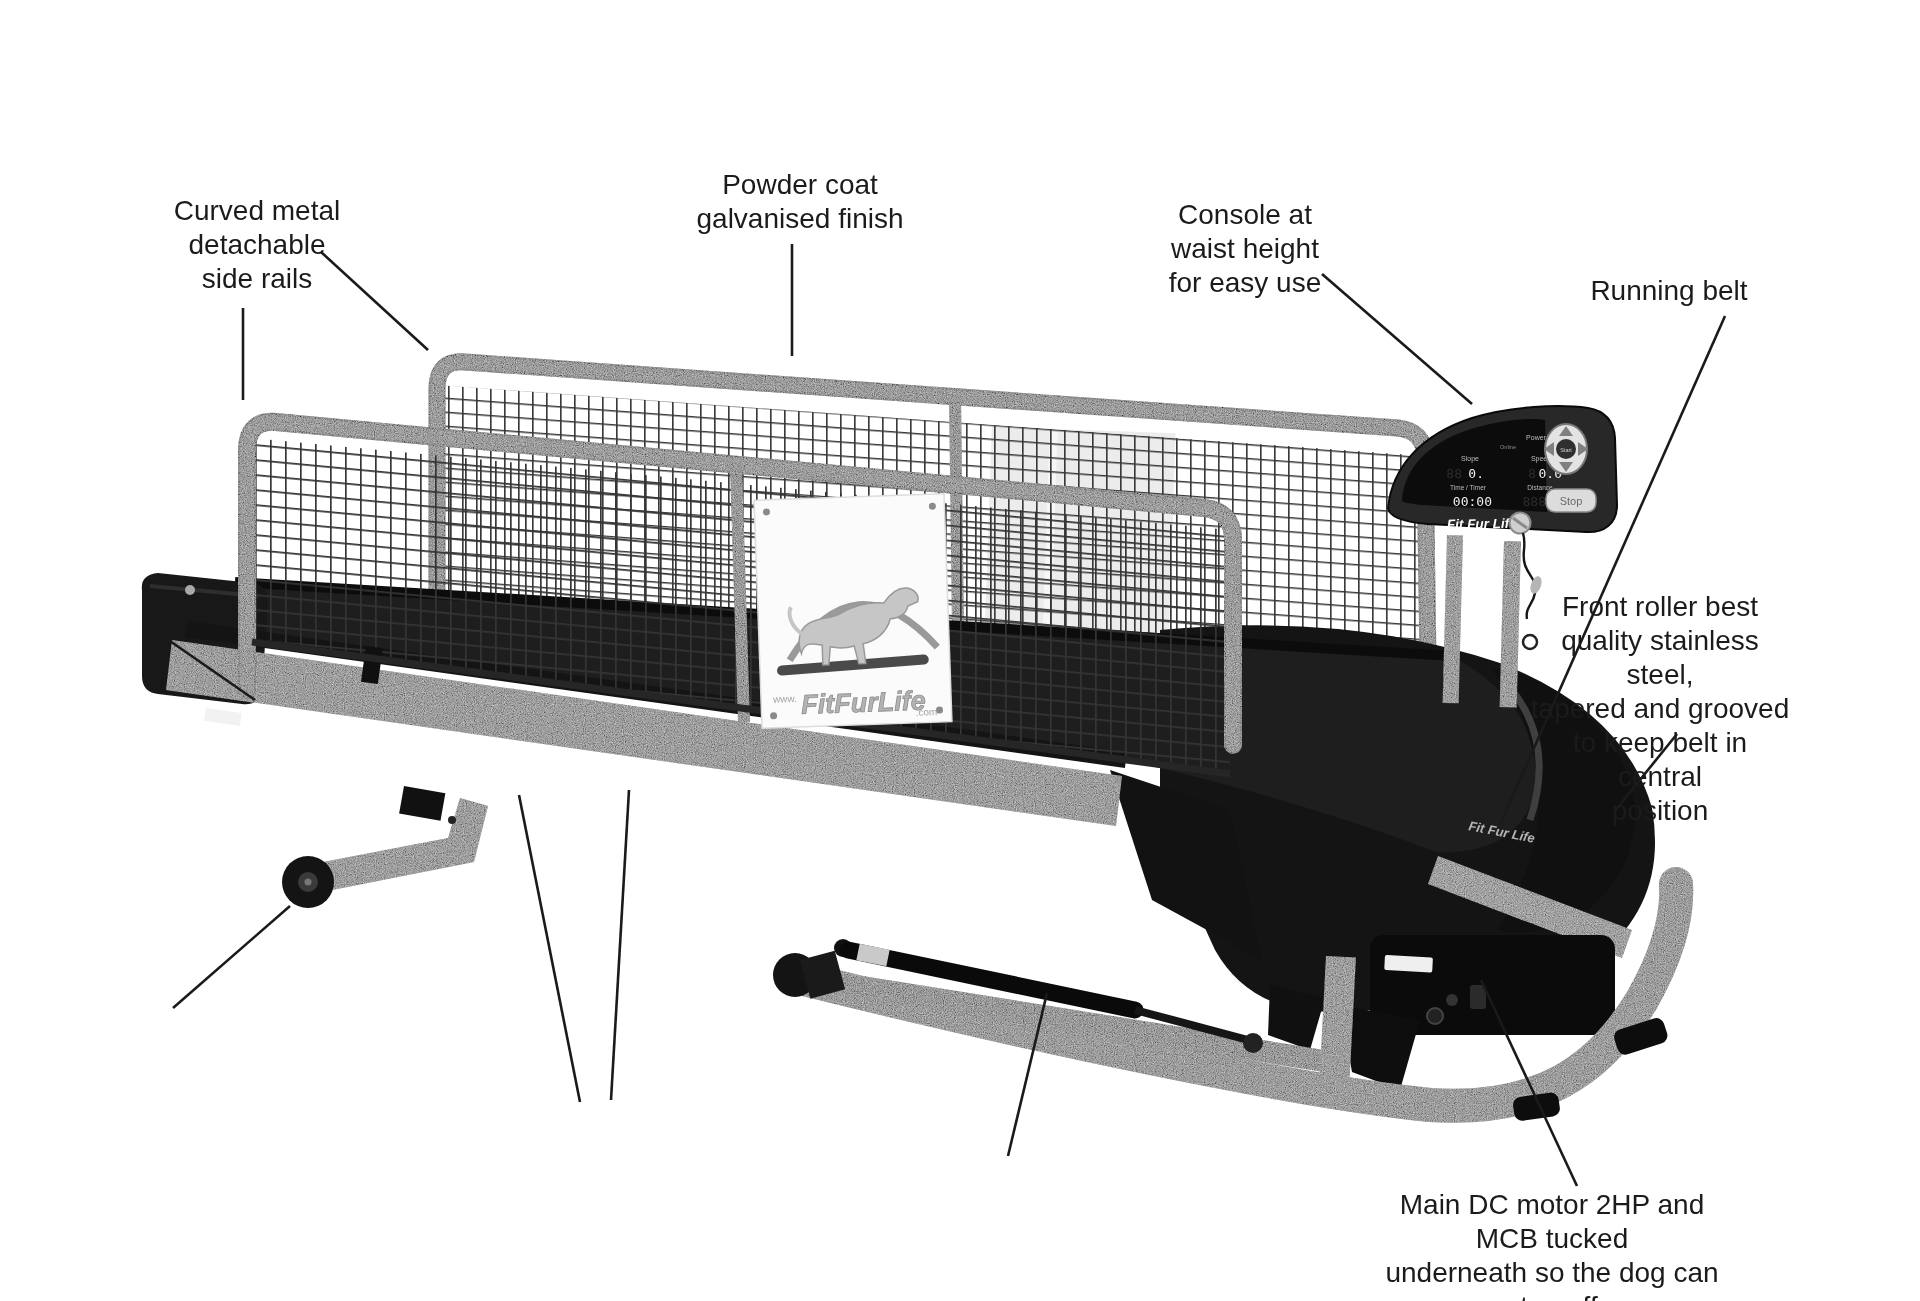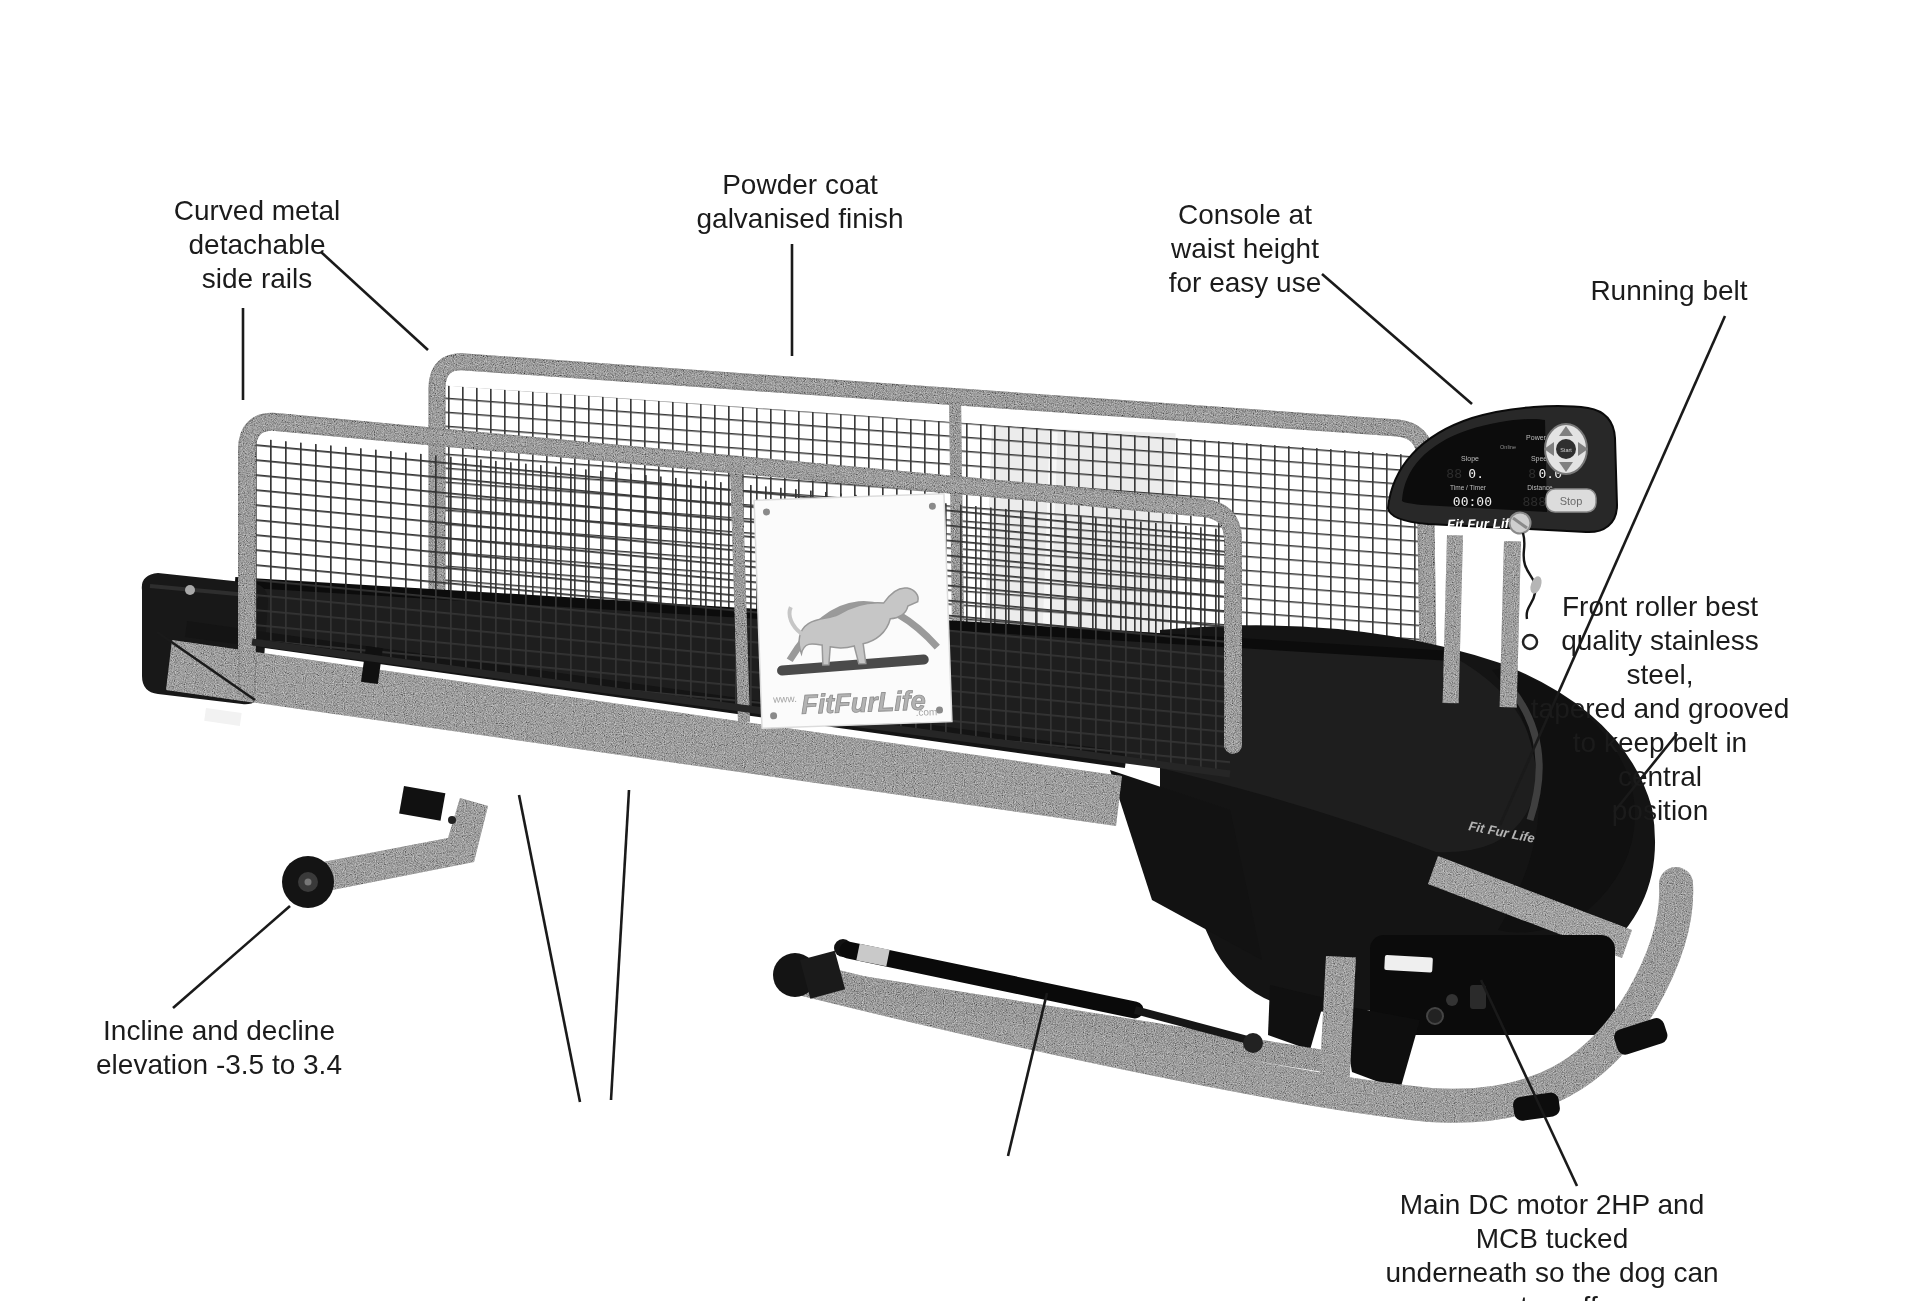--- a/index.html
+++ b/index.html
@@ -238,19 +238,17 @@
 side rails</div>
   <div class="callout" id="lbl-console">Console at
 waist height
 for easy use</div>
   <div class="callout" id="lbl-running">Running belt</div>
   <div class="callout" id="lbl-front-roller">Front roller best
 quality stainless steel,
 tapered and grooved
 to keep belt in central
 position</div>
-  <div class="callout" id="lbl-incline">Incline and decline
-elevation -3.5 to 3.4</div>
   <div class="callout" id="lbl-motor">Main DC motor 2HP and MCB tucked
 underneath so the dog can step off
 the machine safely</div>
 
 </div>
 
 </body></html>

